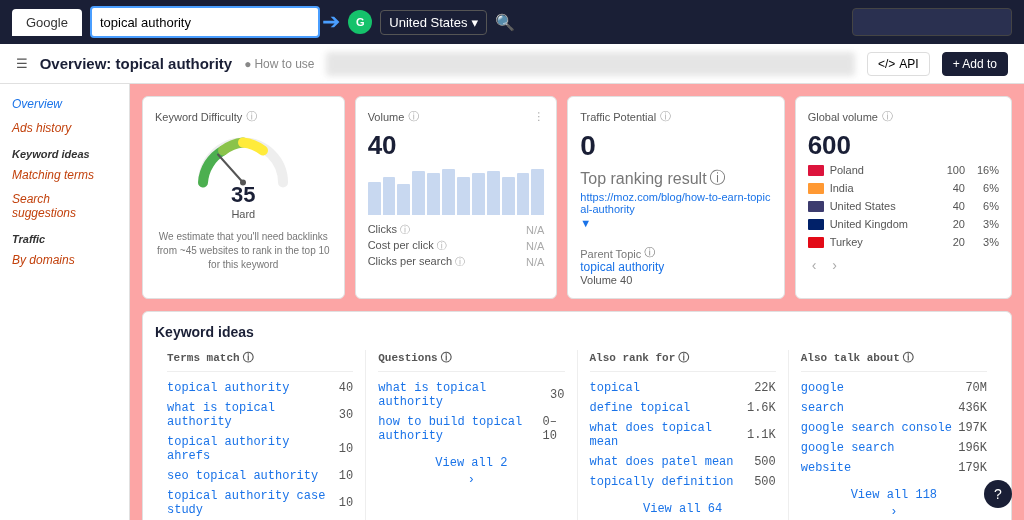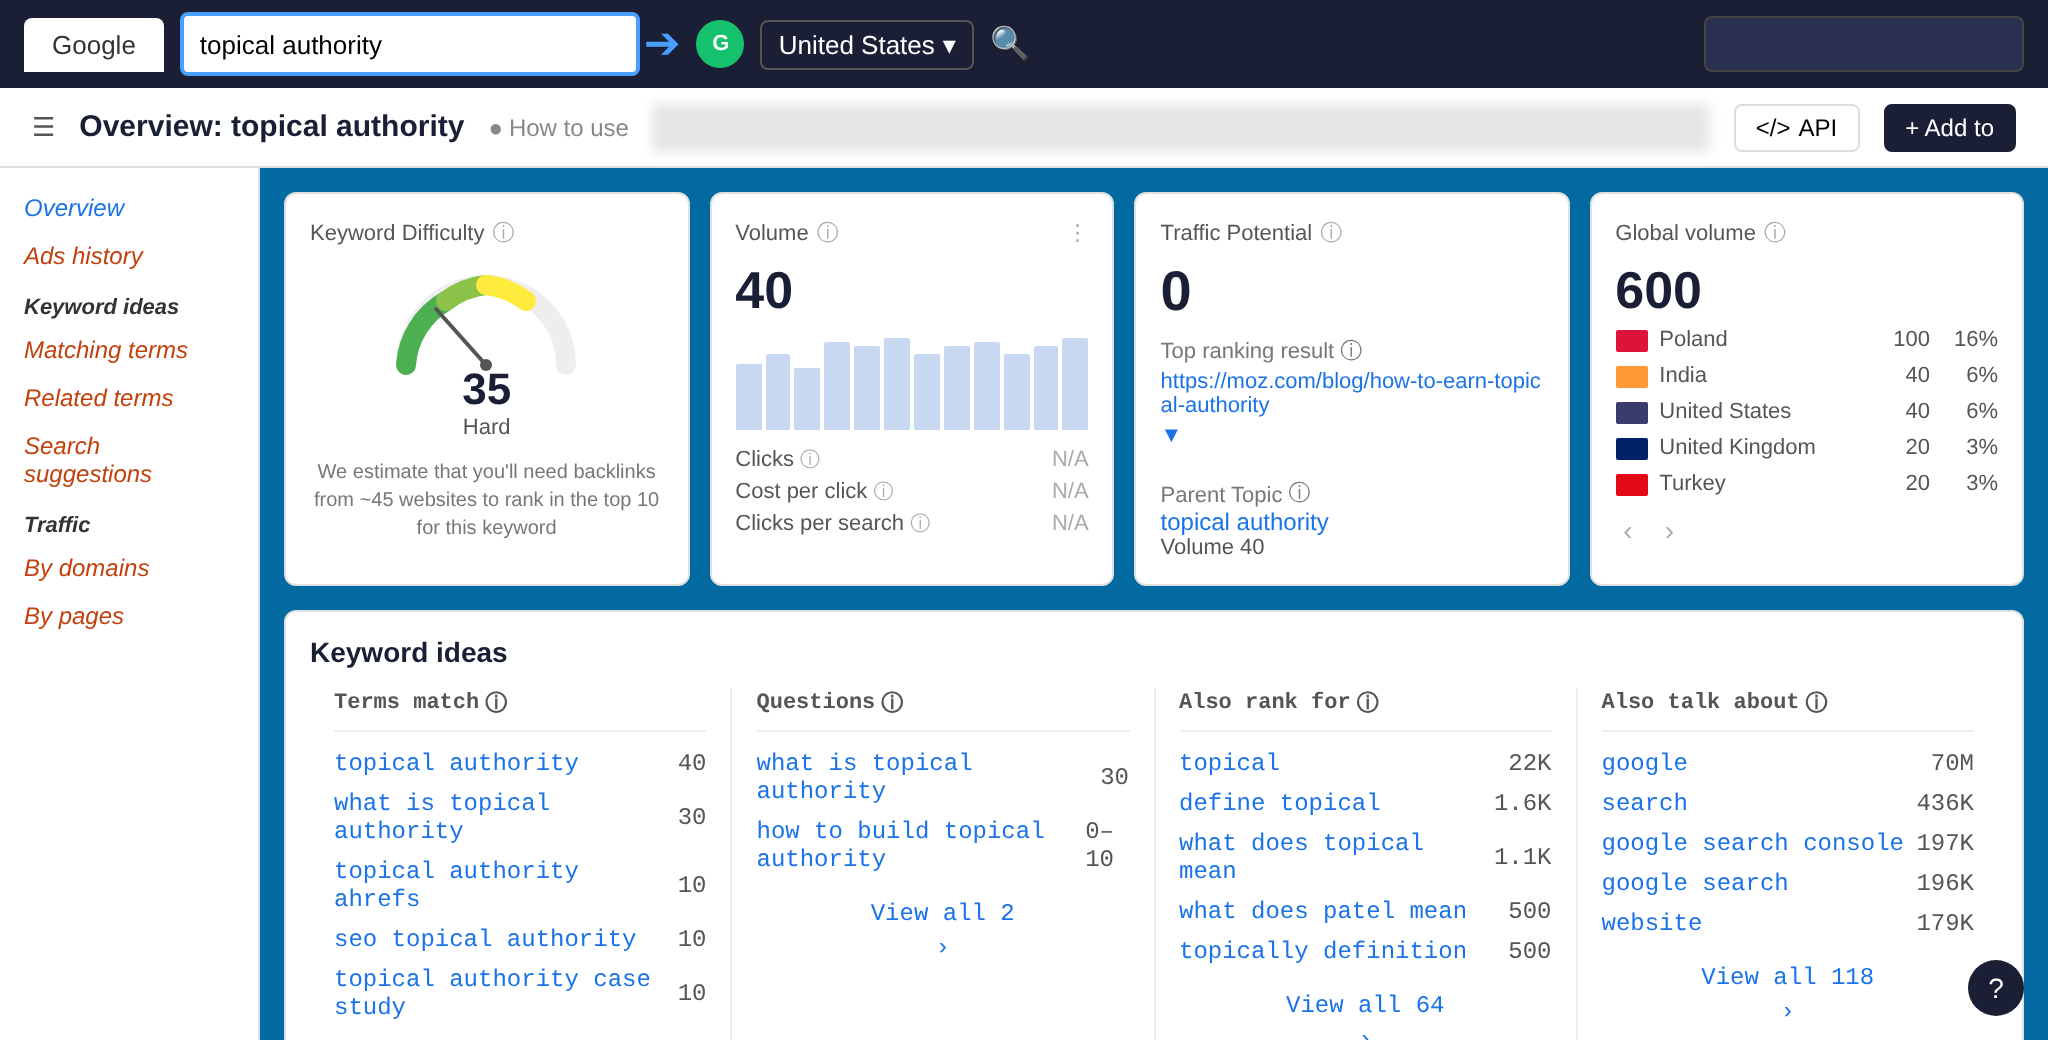--- a/index.html
+++ b/index.html
@@ -131,21 +131,21 @@
       font-weight: 700;
       color: #333;
       text-transform: none;
     }
 
     
     .content {
       flex: 1;
       overflow-y: auto;
       padding: 12px;
-      background: #0369a1;
+      background: #fca5a5;
     }
 
     
     .cards-row {
       display: flex;
       gap: 10px;
       margin-bottom: 12px;
     }
     .card {
       background: #fff;
@@ -222,21 +222,21 @@
       display: flex; flex-direction: column; gap: 2px;
     }
     .volume-stat-row {
       display: flex; justify-content: space-between; align-items: center;
       font-size: 11px; color: #555;
     }
     .volume-stat-val { color: #aaa; font-size: 11px; }
 
     
     .traffic-value { font-size: 28px; font-weight: 700; color: #1a1f36; }
-    .top-result-label { font-size: 11px; color: #777; margin-top: 6px; display: flex; align-items: center; gap: 3px; }
+    .top-result-label { font-size: 16px; color: #777; margin-top: 6px; display: flex; align-items: center; gap: 3px; }
     .top-result-link { font-size: 11px; color: #1a73e8; text-decoration: none; margin-top: 2px; display: block; word-break: break-all; }
     .parent-topic-label { font-size: 11px; color: #777; margin-top: 15px; display: flex; align-items: flex-end; gap: 3px; }
     .parent-topic-link { font-size: 12px; color: #1a73e8; font-weight: 500; }
     .volume-small { font-size: 11px; color: #555; }
 
     
     .global-value { font-size: 26px; font-weight: 700; color: #1a1f36; }
     .country-row {
       display: flex; align-items: center; gap: 6px;
       padding: 3px 0;
@@ -346,33 +346,27 @@
     <div class="sidebar-item">
       <span>Ads history</span>
     </div>
     <div class="sidebar-section-label">
       <span>Keyword ideas</span>
     </div>
     <div class="sidebar-item">
       <span>Matching terms</span>
     </div>
     <div class="sidebar-item">
-      <span>Related terms</span>
-    </div>
-    <div class="sidebar-item">
       <span>Search suggestions</span>
     </div>
     <div class="sidebar-section-label">
       <span>Traffic</span>
     </div>
     <div class="sidebar-item">
       <span>By domains</span>
-    </div>
-    <div class="sidebar-item">
-      <span>By pages</span>
     </div>
   </div>
 
   <div class="content">
 
     <div class="cards-row">
 
       <div class="card card-kd">
         <div class="card-title">
           <span>Keyword Difficulty</span>

